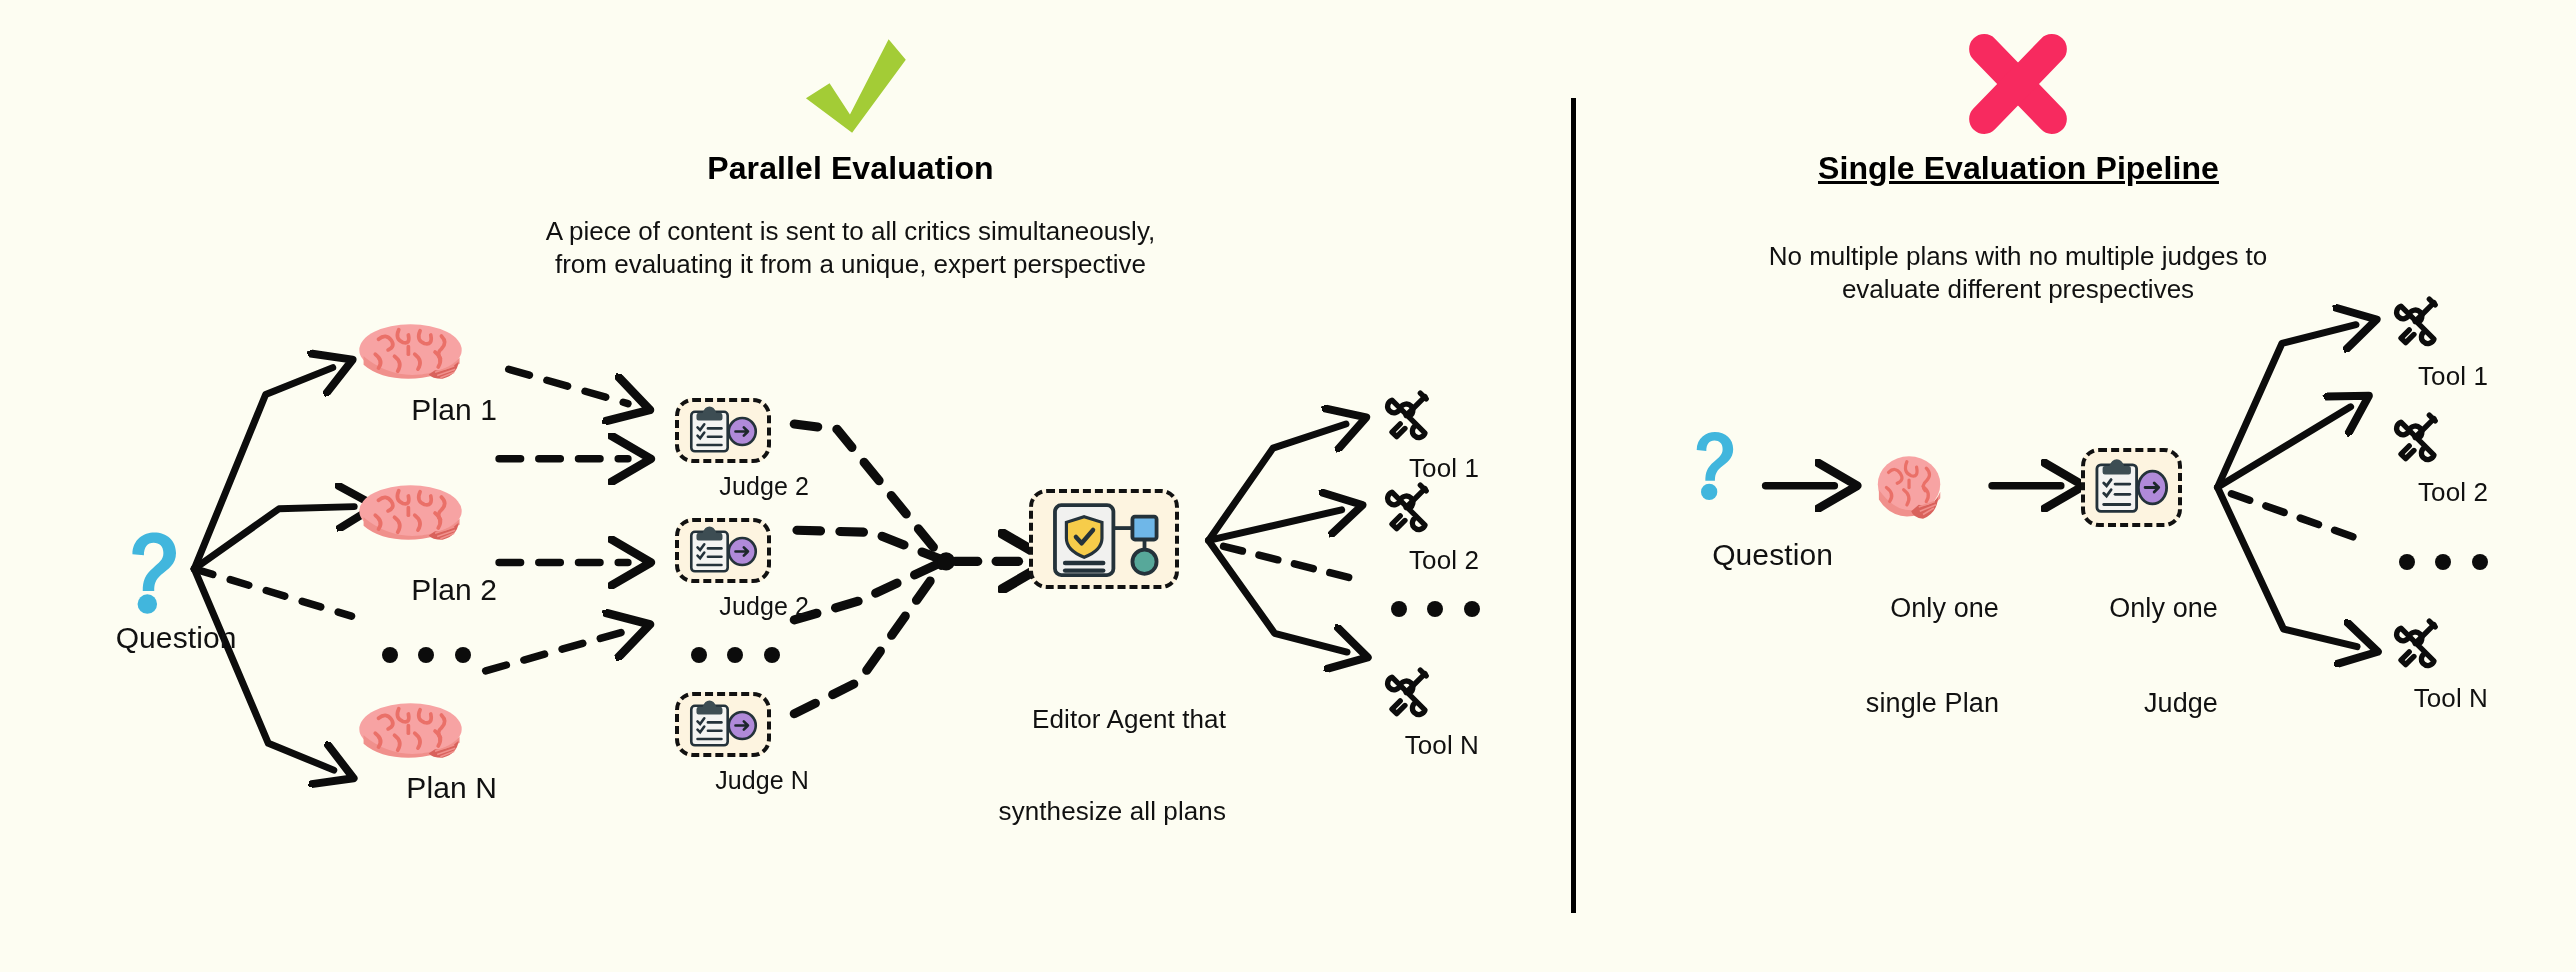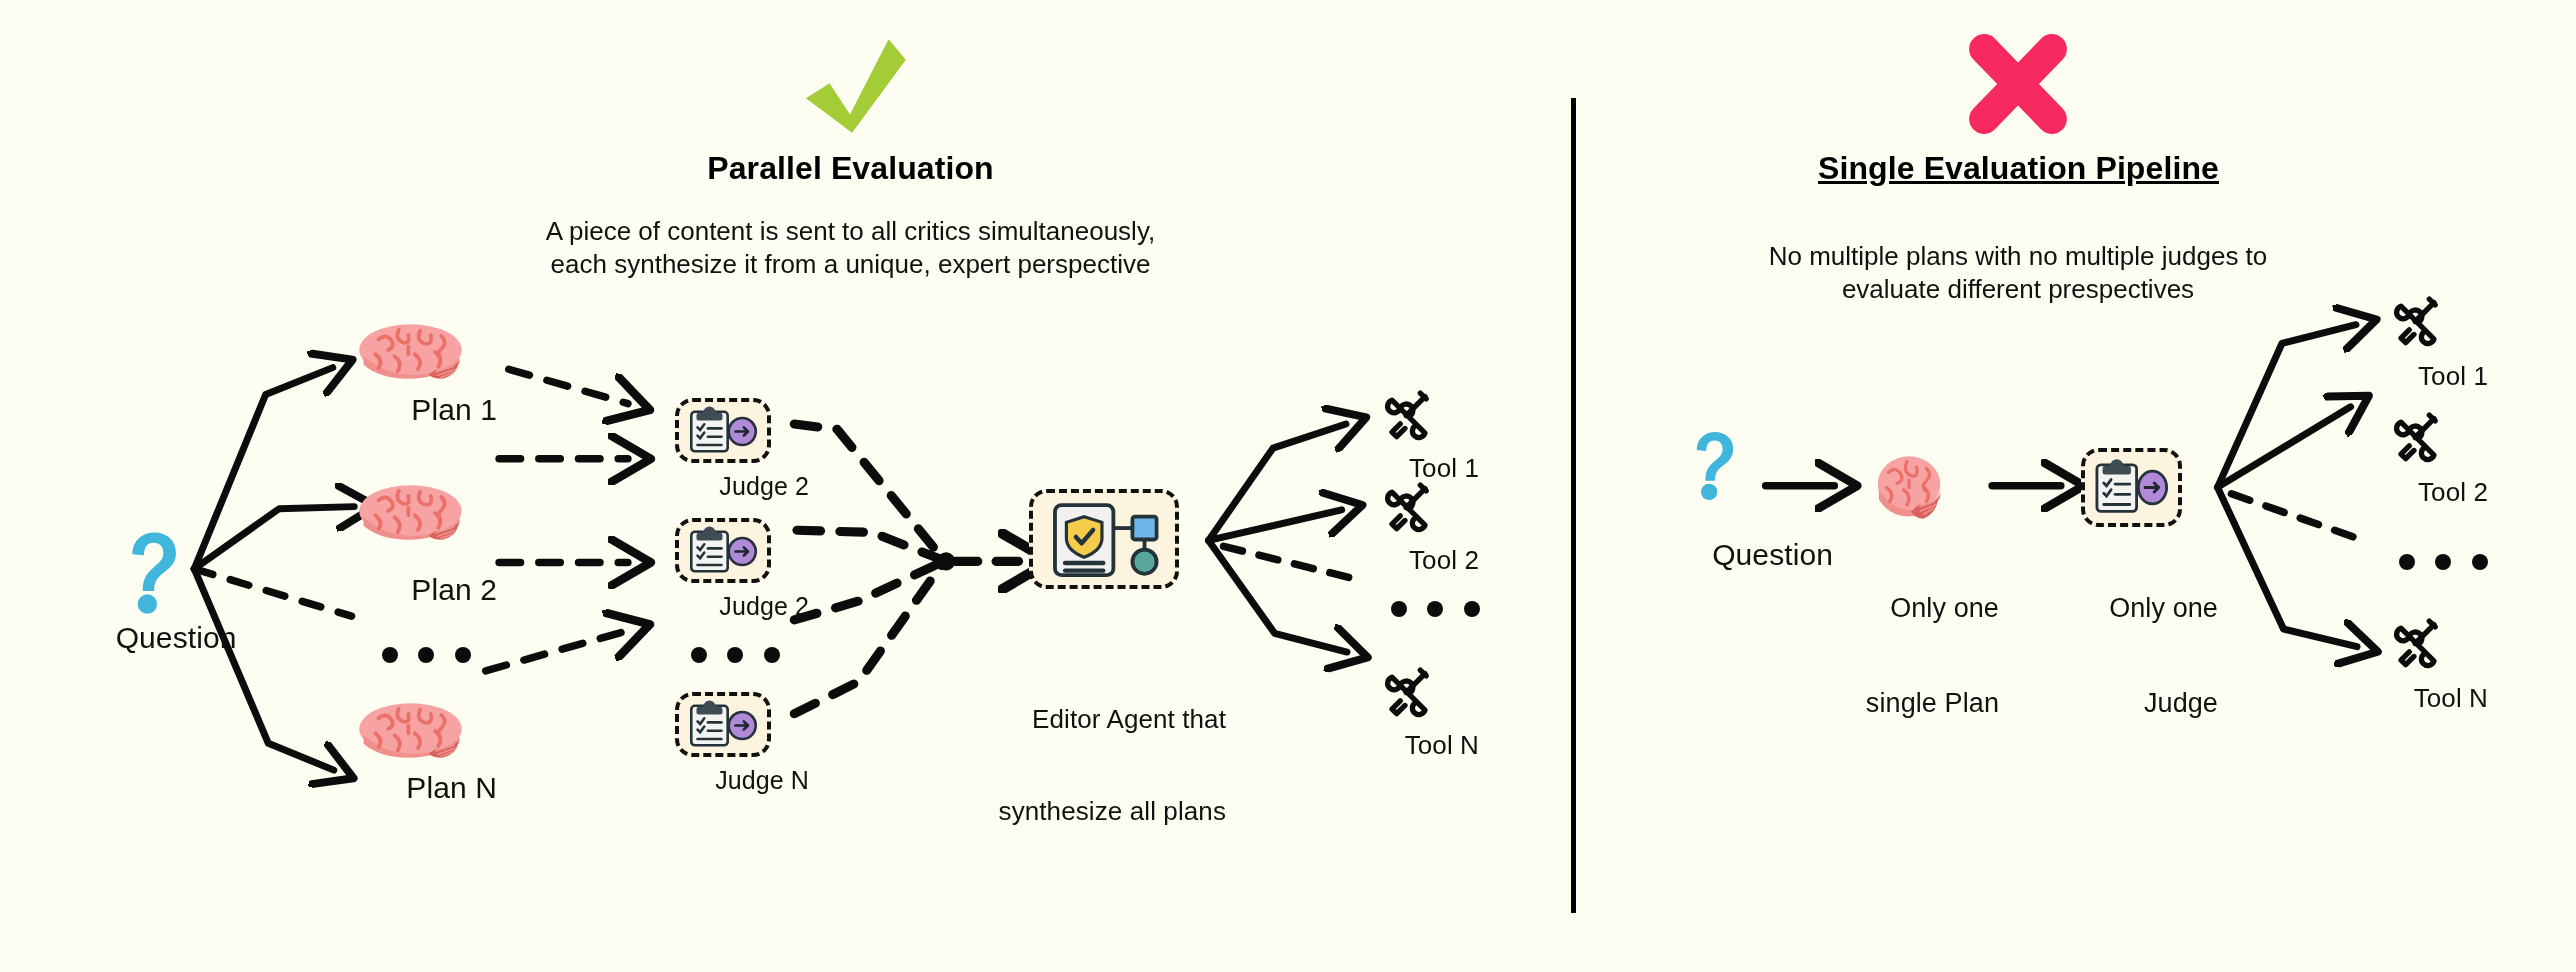--- a/index.html
+++ b/index.html
@@ -42,21 +42,21 @@
   <div class="divider" style="left:1571px;top:98px;width:4.8px;height:815px;"></div>
 
   <div style="position:absolute;left:794px;top:35px;width:113px;height:102px;">
     <svg viewBox="0 0 210 190" width="113" height="102">
       <polygon points="22,118 66,90 104,148 176,8 208,46 108,182" fill="#a3cc36"></polygon>
     </svg>
   </div>
   <div class="panel-title" style="left:582px;top:150px;width:537px;">Parallel Evaluation</div>
   <div class="panel-sub" style="left:475px;top:199px;width:751px;margin-top:16px;">
     <div>A piece of content is sent to all critics simultaneously,</div>
-    <div>each synthesize it from a unique, expert perspective</div>
+    <div>from evaluating it from a unique, expert perspective</div>
   </div>
 
   <div style="position:absolute;left:1967px;top:33px;width:102px;height:102px;">
     <svg viewBox="0 0 190 190" width="102" height="102">
       <g stroke="#f72a5f" stroke-width="56" stroke-linecap="round">
         <line x1="32" y1="30" x2="158" y2="160"></line>
         <line x1="158" y1="30" x2="32" y2="160"></line>
       </g>
     </svg>
   </div>

